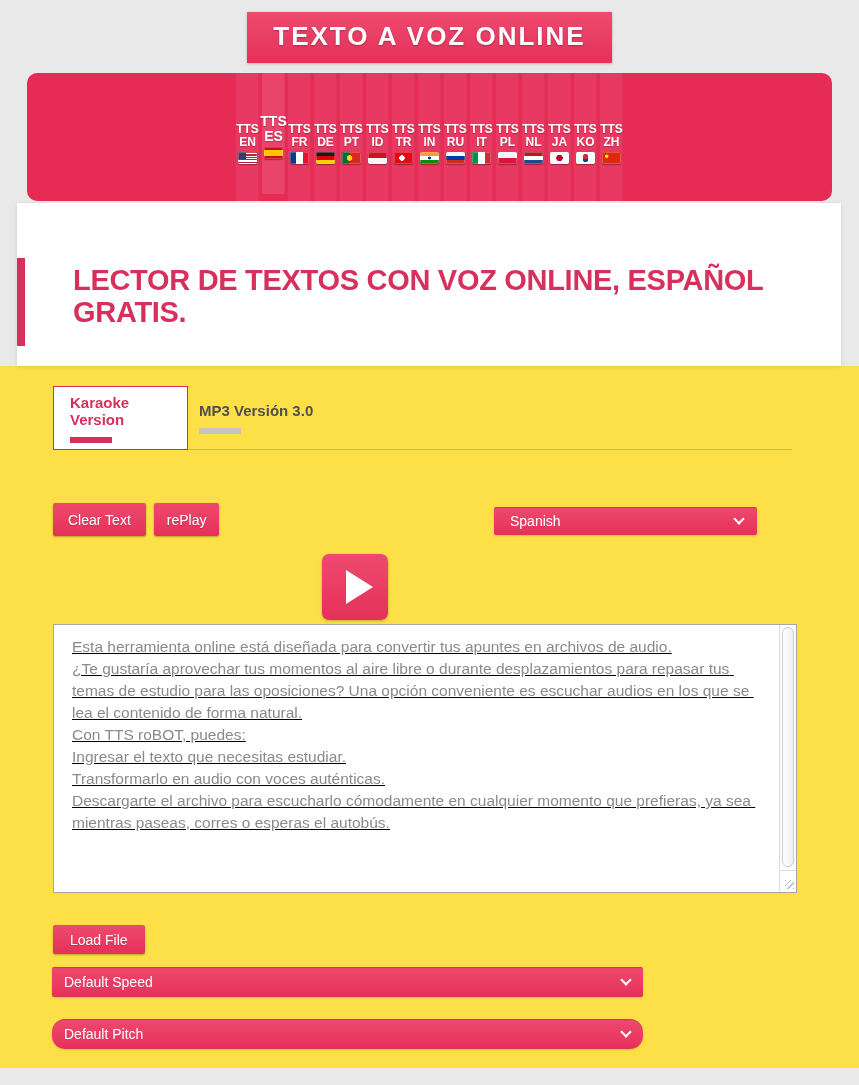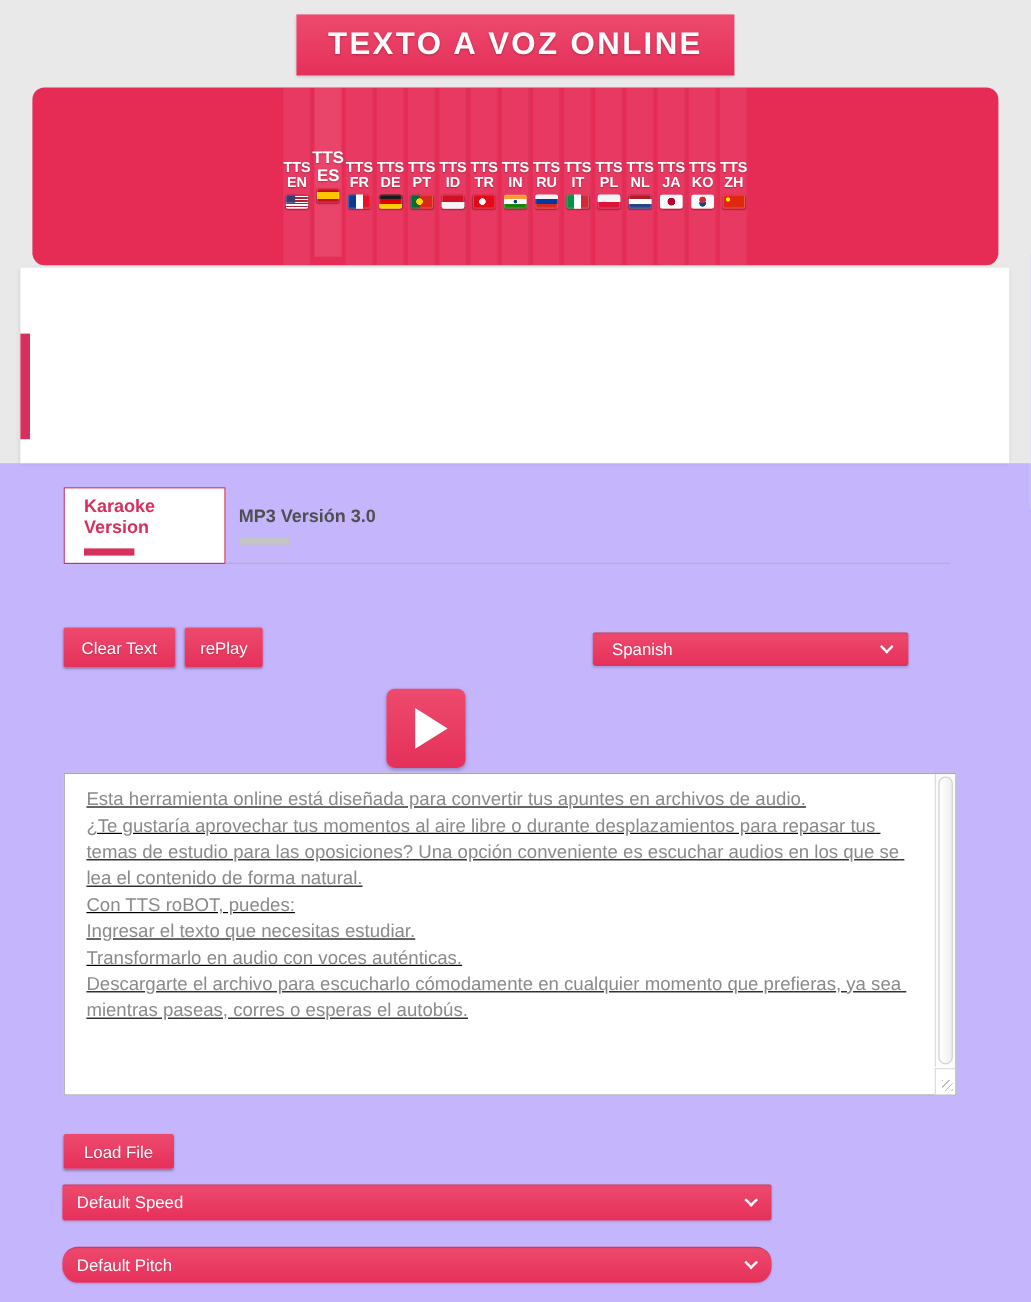--- a/index.html
+++ b/index.html
@@ -18,21 +18,21 @@
     padding:9px 26px 11px;
     background:linear-gradient(180deg,#ee4a6e 0%, #e5305a 100%);
     color:#fdfdfd;
     font-size:26px; font-weight:700; letter-spacing:2px;
     text-shadow:0 1px 2px rgba(0,0,0,.25);
     border:none; cursor:pointer;
     box-shadow:0 1px 3px rgba(0,0,0,.2);
   }
   
   .banner {
-    width:805px; height:148px;
+    width:805px; height:128px;
     margin:10px 0 0 27px;
     background:#e62b55;
     border-radius:10px;
     display:flex; justify-content:center;
     overflow:hidden;
   }
   .lang-strip { display:flex; height:100%; }
   .lang-item {
     width:23px; height:100%;
     margin:0 1.5px;
@@ -80,21 +80,21 @@
   }
   .accent-bar { position:absolute; left:0; top:55px; width:8px; height:88px; background:#d7305c; }
   .card h1 {
     margin:0; padding:62px 30px 0 56px;
     max-width:806px;
     font-size:29px; line-height:1.1; font-weight:700;
     color:#d7305c; letter-spacing:-0.3px;
   }
   .card h1 span { display:inline-block; max-width:750px; }
   
-  .main { background:#c4b5fd; width:859px; height:702px; }
+  .main { background:#fde047; width:859px; height:702px; }
   .tabs { position:relative; margin:0 0 0 53px; padding-top:20px; width:739px; height:84px; }
   .tabs-line { position:absolute; left:135px; right:0; bottom:0; height:1px; background:#b3b3b3; }
   .tab { position:absolute; top:20px; height:64px; display:flex; flex-direction:column; justify-content:center; cursor:pointer; }
   .tab-active { left:0; width:135px; border:1px solid #cf3059; background:#fff; padding-left:16px; }
   .tab-active .tab-label { color:#d7305c; font-weight:700; font-size:15px; }
   .tab-bar { width:42px; height:6px; margin-top:9px; background:#d7305c; }
   .tab-inactive { left:146px; padding-left:0; }
   .tab-inactive .tab-label { color:#4f4f4f; font-weight:700; font-size:15px; }
   .tab-bar.gray { background:#c4c4c4; }
   
@@ -253,20 +253,21 @@
       <div class="lang-item">
         <span class="t1">TTS</span>
         <span class="t2">ZH</span>
         <span class="flag flag-zh"></span>
       </div>
     </div>
 </div>
 
 <div class="card">
   <div class="accent-bar"></div>
+  <h1><span>LECTOR DE TEXTOS CON VOZ ONLINE, ESPAÑOL GRATIS.</span></h1>
 </div>
 
 <div class="main">
 
   <div class="tabs">
     <div class="tab tab-active">
       <span class="tab-label">Karaoke Version</span>
       <span class="tab-bar"></span>
     </div>
     <div class="tab tab-inactive">

